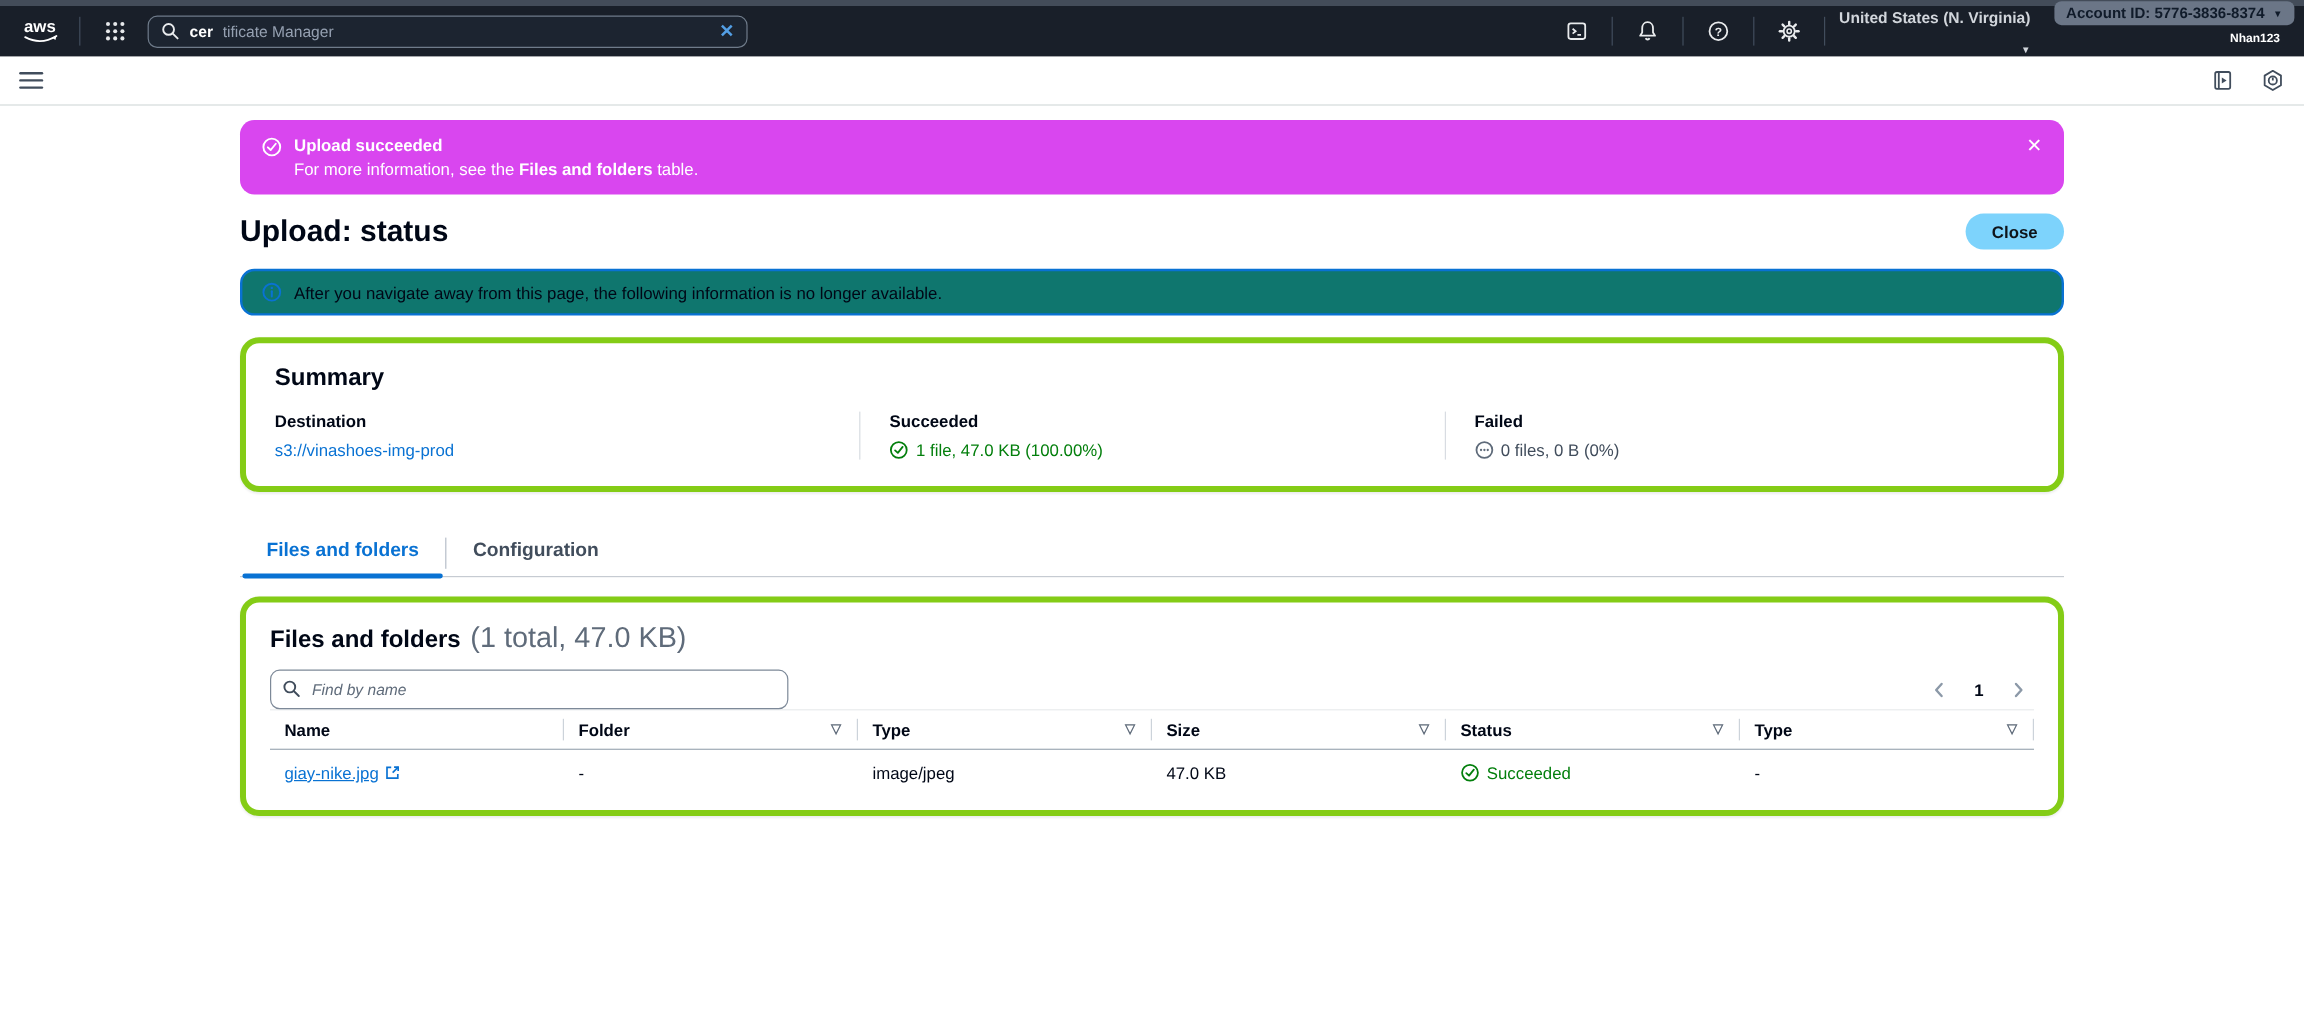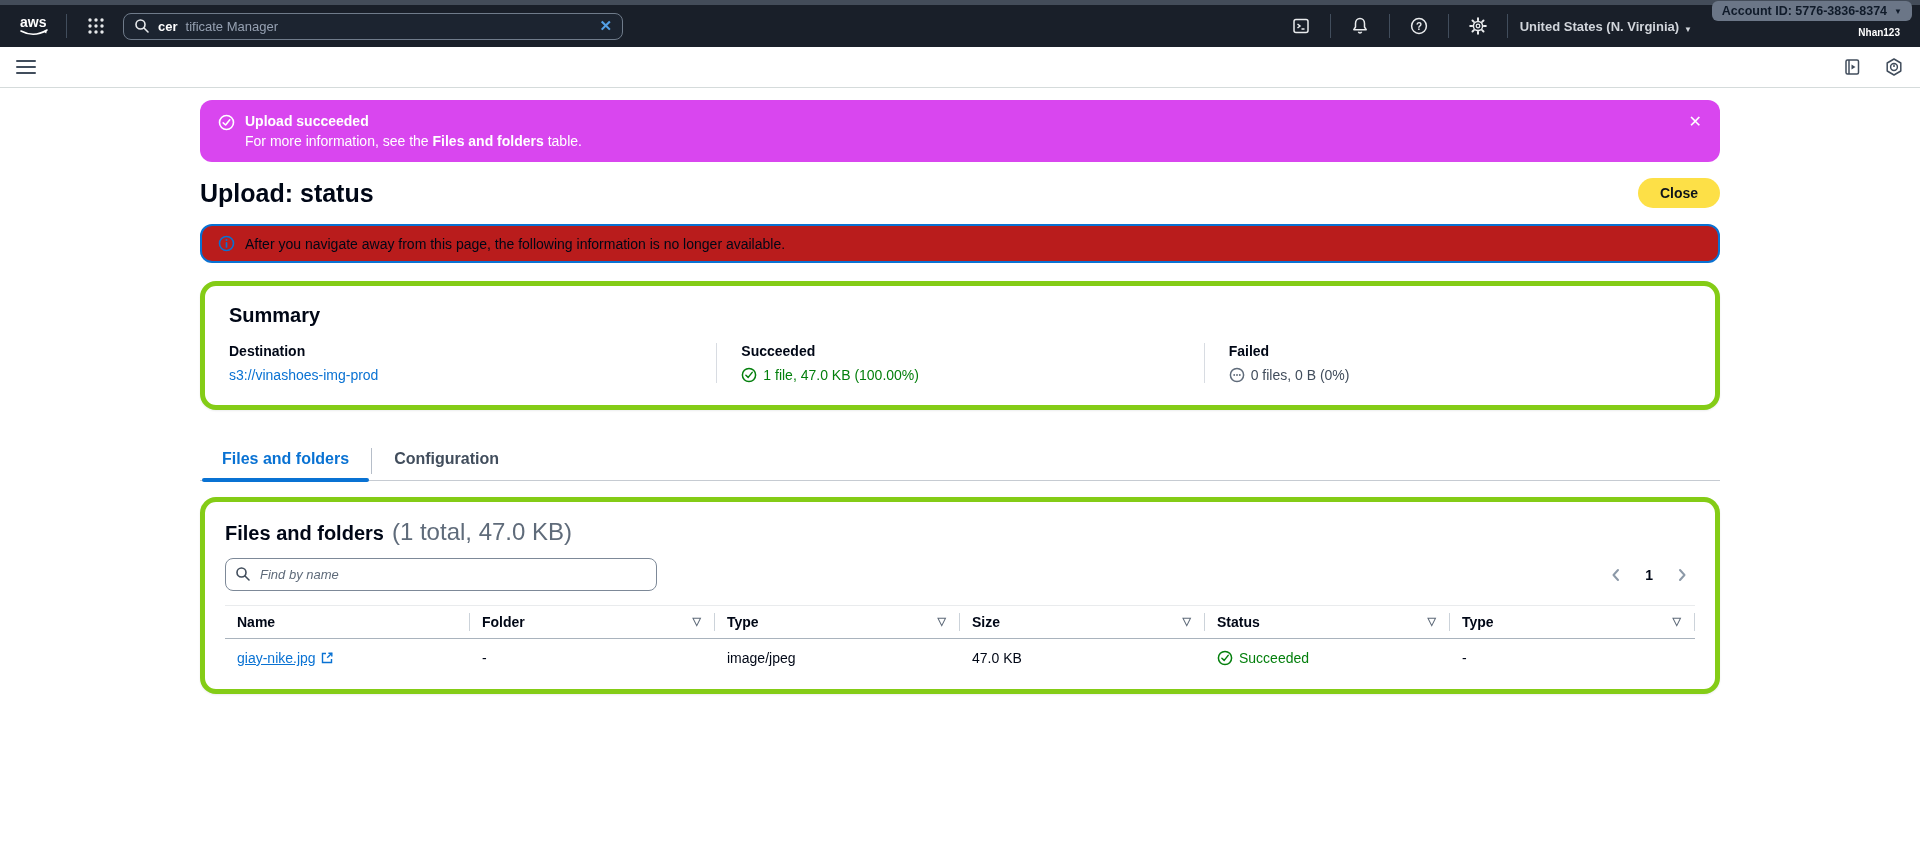--- a/index.html
+++ b/index.html
@@ -17,22 +17,22 @@
   .nav-icon-btn { width: 34px; height: 34px; display: flex; align-items: center;
     justify-content: center; cursor: pointer; }
   .searchbox { margin-left: 10px; width: 500px; height: 27px; background: #1c2430;
     border: 1px solid #6f7b8a; border-radius: 8px; display: flex; align-items: center;
     padding: 0 10px; gap: 8px; }
   .searchbox .typed { color: #ffffff; font-weight: 700; font-size: 13px; }
   .searchbox .completion { color: #95a0b1; font-size: 13px; }
   .searchbox .grow { flex: 1; }
   .searchbox .clear-x { color: #539fe5; font-size: 15px; font-weight: 700; cursor: pointer; }
   .topnav-right { margin-left: auto; display: flex; align-items: center; padding-right: 212px; }
-  .region { display: flex; align-items: flex-end; gap: 5px; color: #d1d5db;
-    font-size: 13px; font-weight: 700; cursor: pointer; white-space: nowrap; }
+  .region { display: flex; align-items: flex-end; gap: 15px; color: #d1d5db;
+    font-size: 13px; font-weight: 700; cursor: pointer; white-space: nowrap; flex-direction: column; }
   .caret { font-size: 8px; color: #d1d5db; }
   .account-badge { position: absolute; top: -4px; right: 8px; background: #6b7687;
     color: #101b2a; font-size: 12.5px; font-weight: 700; border-radius: 6px;
     padding: 3px 10px; display: flex; gap: 7px; align-items: center; cursor: pointer; }
   .account-badge .caret { color: #101b2a; }
   .username { position: absolute; top: 22px; right: 20px; color: #ffffff;
     font-size: 10px; font-weight: 700; }
 
   
   .toolbar { height: 41px; background: #fff; border-bottom: 1px solid #d5dbdb;
@@ -51,26 +51,26 @@
   .flash .f-icon { margin: 3px 10px 0 2px; }
   .flash .f-title { font-weight: 700; font-size: 14px; line-height: 20px; }
   .flash .f-msg { font-size: 14px; line-height: 20px; }
   .flash .f-msg b { font-weight: 700; }
   .flash-close { position: absolute; right: 18px; top: 12px; color: #fff; font-size: 16px;
     cursor: pointer; font-weight: 400; }
 
   
   .page-head { margin-top: 16px; display: flex; align-items: center; justify-content: space-between; }
   .page-title { font-size: 25px; font-weight: 700; color: #000716; }
-  .btn-primary { background: #fde047; border: none; color: #0f141a; font-weight: 700;
+  .btn-primary { background: #7dd3fc; border: none; color: #0f141a; font-weight: 700;
     font-size: 14px; padding: 7px 22px; border-radius: 18px; cursor: pointer;
     font-family: "Liberation Sans", sans-serif; }
 
   
-  .info-banner { margin-top: 16px; border: 2px solid #0972d3; background: #b91c1c;
+  .info-banner { margin-top: 16px; border: 2px solid #0972d3; background: #0f766e;
     border-radius: 12px; padding: 9px 16px; display: flex; align-items: center; gap: 10px; text-align: center; }
   .info-banner .txt { font-size: 14px; color: #000716; }
 
   
   .card { margin-top: 18px; background: #fff; border: 5px solid #84cc16;
     border-radius: 16px; box-shadow: 0 1px 2px rgba(0,28,36,.08); }
   .summary-card { padding: 18px 24px 22px; }
   .card-title { font-size: 20px; font-weight: 700; color: #000716; }
   .summary-grid { display: grid; grid-template-columns: 1fr 1fr 1fr; margin-top: 16px; }
   .sum-col { padding-right: 24px; }
@@ -102,21 +102,21 @@
   .find-input { width: 100%; height: 33px; border: 1px solid #7d8998; border-radius: 8px;
     padding: 0 10px 0 34px; font-size: 13px; color: #000716;
     font-family: "Liberation Sans", sans-serif; outline: none; }
   .find-input::placeholder { font-style: italic; color: #5f6b7a; }
   .pagination { display: flex; align-items: center; gap: 10px; }
   .pg-btn { background: none; border: none; cursor: pointer; padding: 4px 6px; display: flex; }
   .pg-num { font-size: 14px; font-weight: 700; color: #000716; padding: 0 6px;
     background: none; border: none; cursor: pointer; font-family: "Liberation Sans", sans-serif; }
 
   
-  table { width: 100%; border-collapse: collapse; table-layout: fixed; margin-top: 14px; }
+  table { width: 100%; border-collapse: collapse; table-layout: fixed; }
   thead th { text-align: left; font-size: 14px; font-weight: 700; color: #000716;
     padding: 8px 12px; border-top: 1px solid #e9ebed; border-bottom: 1px solid #a9b3bd;
     position: relative; cursor: pointer; }
   thead th .col-sep { position: absolute; right: 0; top: 7px; bottom: 7px; width: 1px;
     background: #ccd3da; }
   thead th .filter { position: absolute; right: 14px; top: 9px; color: #5f6b7a;
     font-size: 11px; cursor: pointer; }
   tbody td { font-size: 14px; color: #000716; padding: 11px 12px 13px; }
   .cell-link { color: #0972d3; text-decoration: underline; cursor: pointer;
     display: inline-flex; align-items: center; gap: 5px; }

